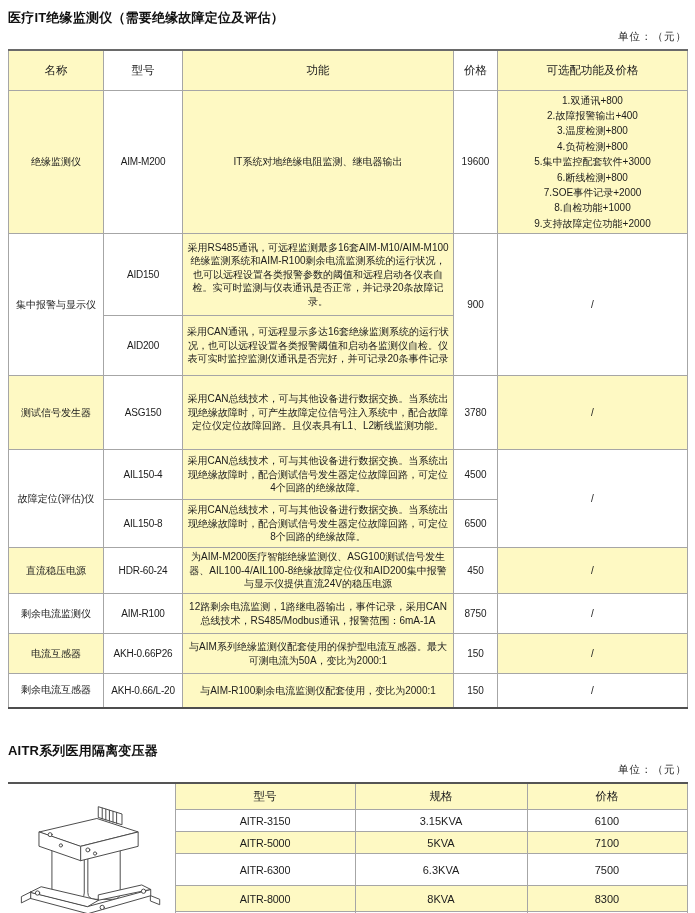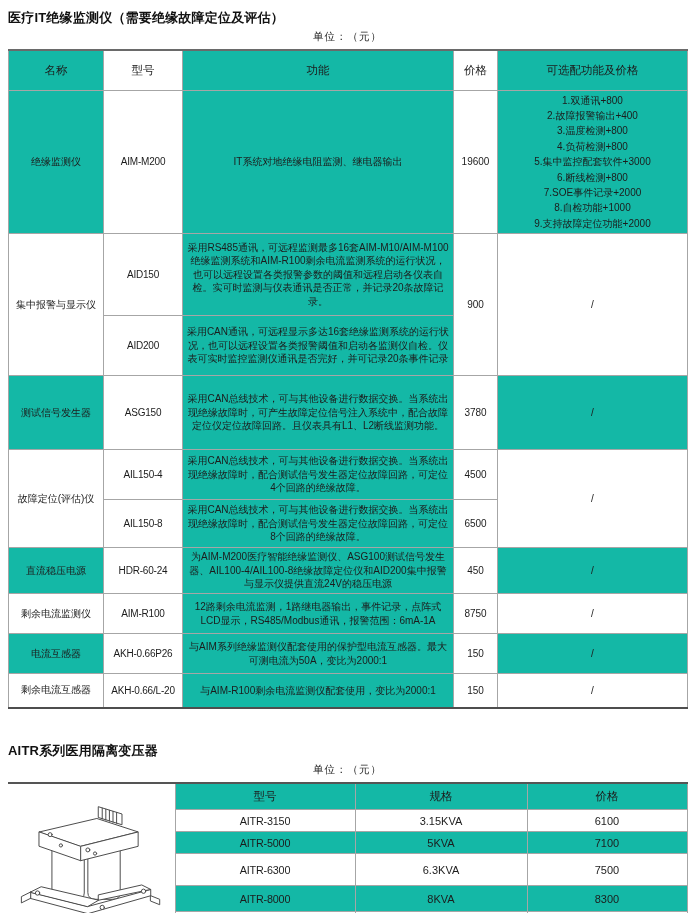--- a/index.html
+++ b/index.html
@@ -9,33 +9,33 @@
     color:#1c1c1c;
     -webkit-font-smoothing:antialiased;
   }
   .page{padding:6px 8px 0 8px;}
 
   .sec-title{
     font-size:13px;font-weight:bold;color:#111;
     padding-top:3px;letter-spacing:.2px;
   }
   .unit-label{
-    text-align:center;font-size:10.5px;color:#222;
+    text-align:right;font-size:10.5px;color:#222;
     margin:3px 0 5px 0;letter-spacing:1px;
   }
 
   table{border-collapse:collapse;table-layout:fixed;width:679px;}
   .t1{border-top:2px solid #6a6a6a;border-bottom:2px solid #4e4e4e;}
   .t1 th,.t1 td{
     border:1px solid #a6a6a6;
     font-weight:normal;font-size:10px;
     text-align:center;vertical-align:middle;
     padding:2px 3px;overflow:hidden;
   }
-  .cg{background:#14b8a6;margin-left:35px;}
+  .cg{background:#fef9c3;margin-left:35px;}
   .cw{background:#ffffff;}
   .t1 th{font-size:11.5px;}
   .fn{
     text-align:left;font-size:10.8px;line-height:13.6px;
     padding:4px 7px;
   }
   .opts{
     text-align:left;font-size:10.5px;line-height:15.4px;
     padding:4px 4px 4px 36px;
   }
@@ -140,21 +140,21 @@
       <td class="cg">直流稳压电源</td>
       <td class="cw model-cell">HDR-60-24</td>
       <td class="cg fn">为AIM-M200医疗智能绝缘监测仪、ASG100测试信号发生器、AIL100-4/AIL100-8绝缘故障定位仪和AID200集中报警与显示仪提供直流24V的稳压电源</td>
       <td class="cw price-cell">450</td>
       <td class="cg slash">/</td>
     </tr>
 
     <tr style="height:40px">
       <td class="cw">剩余电流监测仪</td>
       <td class="cw model-cell">AIM-R100</td>
-      <td class="cg fn">12路剩余电流监测，1路继电器输出，事件记录，点阵式LCD显示，RS485/Modbus通讯，报警范围：6mA-1A</td>
+      <td class="cg fn">12路剩余电流监测，1路继电器输出，事件记录，采用CAN总线技术，RS485/Modbus通讯，报警范围：6mA-1A</td>
       <td class="cw price-cell">8750</td>
       <td class="cw slash">/</td>
     </tr>
 
     <tr style="height:40px">
       <td class="cg">电流互感器</td>
       <td class="cw model-cell">AKH-0.66P26</td>
       <td class="cg fn">与AIM系列绝缘监测仪配套使用的保护型电流互感器。最大可测电流为50A，变比为2000:1</td>
       <td class="cw price-cell">150</td>
       <td class="cg slash">/</td>

